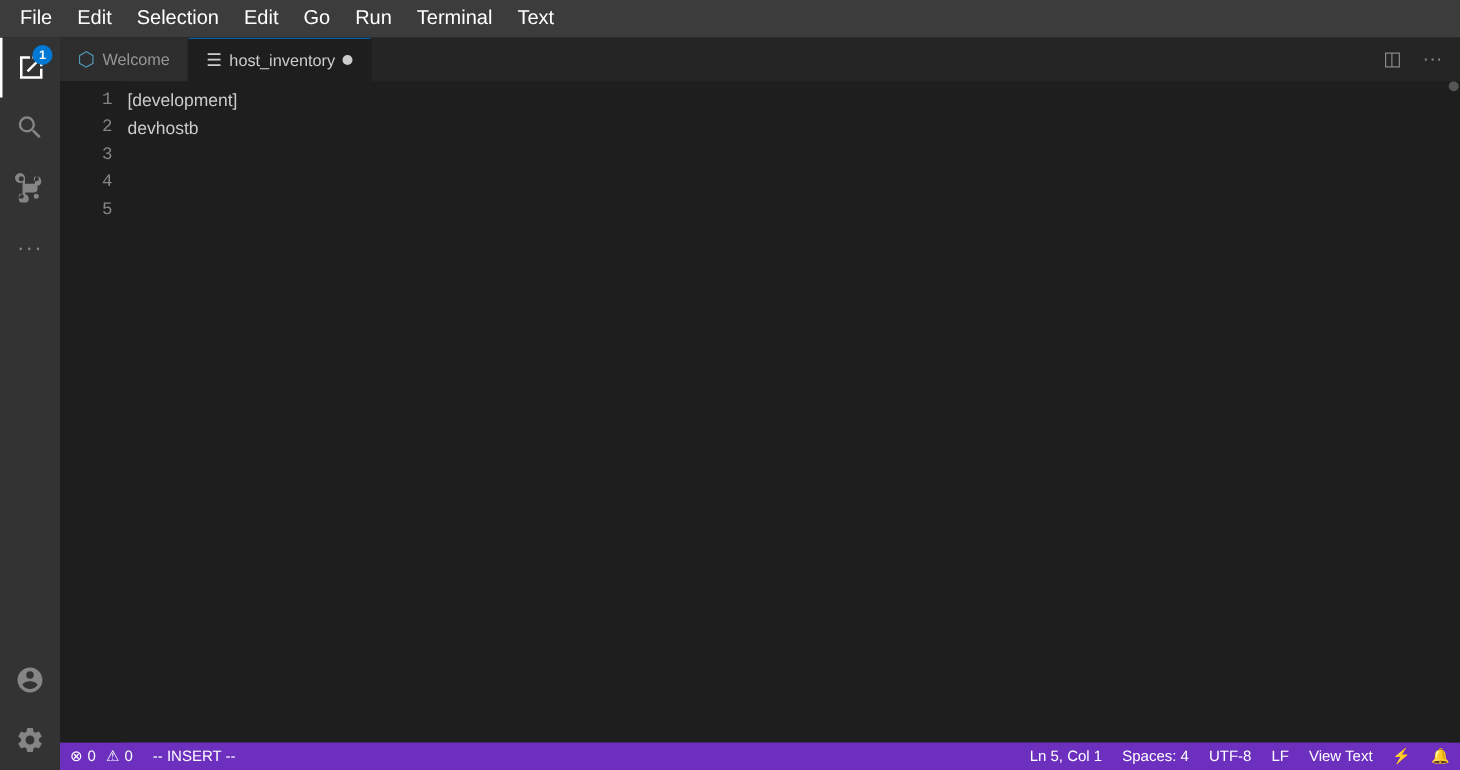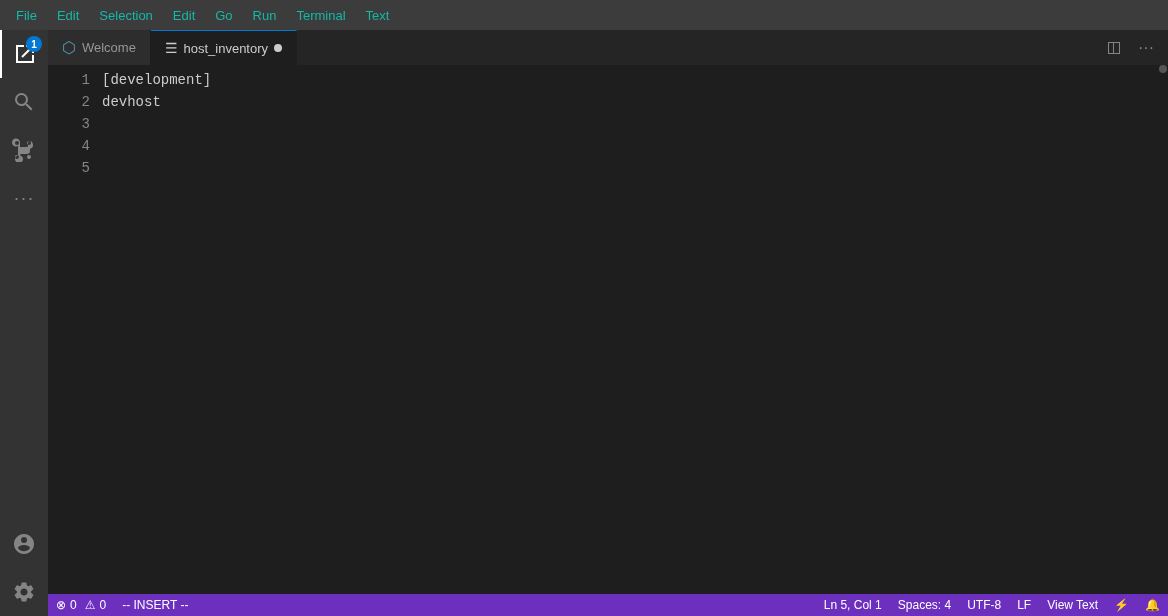--- a/index.html
+++ b/index.html
@@ -17,22 +17,22 @@
     #menu-bar {
       height: 30px;
       background: #3c3c3c;
       display: flex;
       align-items: center;
       padding: 0 8px;
       gap: 4px;
       flex-shrink: 0;
     }
     .menu-item {
-      color: #14b8a6;
-      font-size: 13px;
+      color: #ffffff;
+      font-size: 16px;
       padding: 2px 8px;
       cursor: pointer;
       border-radius: 3px;
     }
 
     
     #main {
       display: flex;
       flex: 1;
       overflow: hidden;
@@ -160,21 +160,21 @@
       line-height: 22px;
       text-align: right;
       user-select: none;
       flex-shrink: 0;
       padding-top: 4px;
     }
     #code-area {
       flex: 1;
       padding: 4px 0;
       color: #cccccc;
-      font-family: Liberation Mono, monospace;
+      font-family: Liberation Sans, sans-serif;
       font-size: 14px;
       line-height: 22px;
       overflow: hidden;
     }
     .code-line {
       padding: 0 4px;
       white-space: pre;
     }
     #scrollbar-right {
       width: 10px;
@@ -289,21 +289,21 @@
     <div id="editor-content">
       <div id="line-numbers">
         <div>1</div>
         <div>2</div>
         <div>3</div>
         <div>4</div>
         <div>5</div>
       </div>
       <div id="code-area">
         <div class="code-line">[development]</div>
-        <div class="code-line">devhost</div>
+        <div class="code-line">devhostb</div>
         <div class="code-line"></div>
       </div>
       <div id="scrollbar-right">
         <div style="height:8px; background:#555; margin:0 1px; border-radius:4px;"></div>
       </div>
     </div>
 
     <div id="status-bar">
 
       <div class="status-item">

